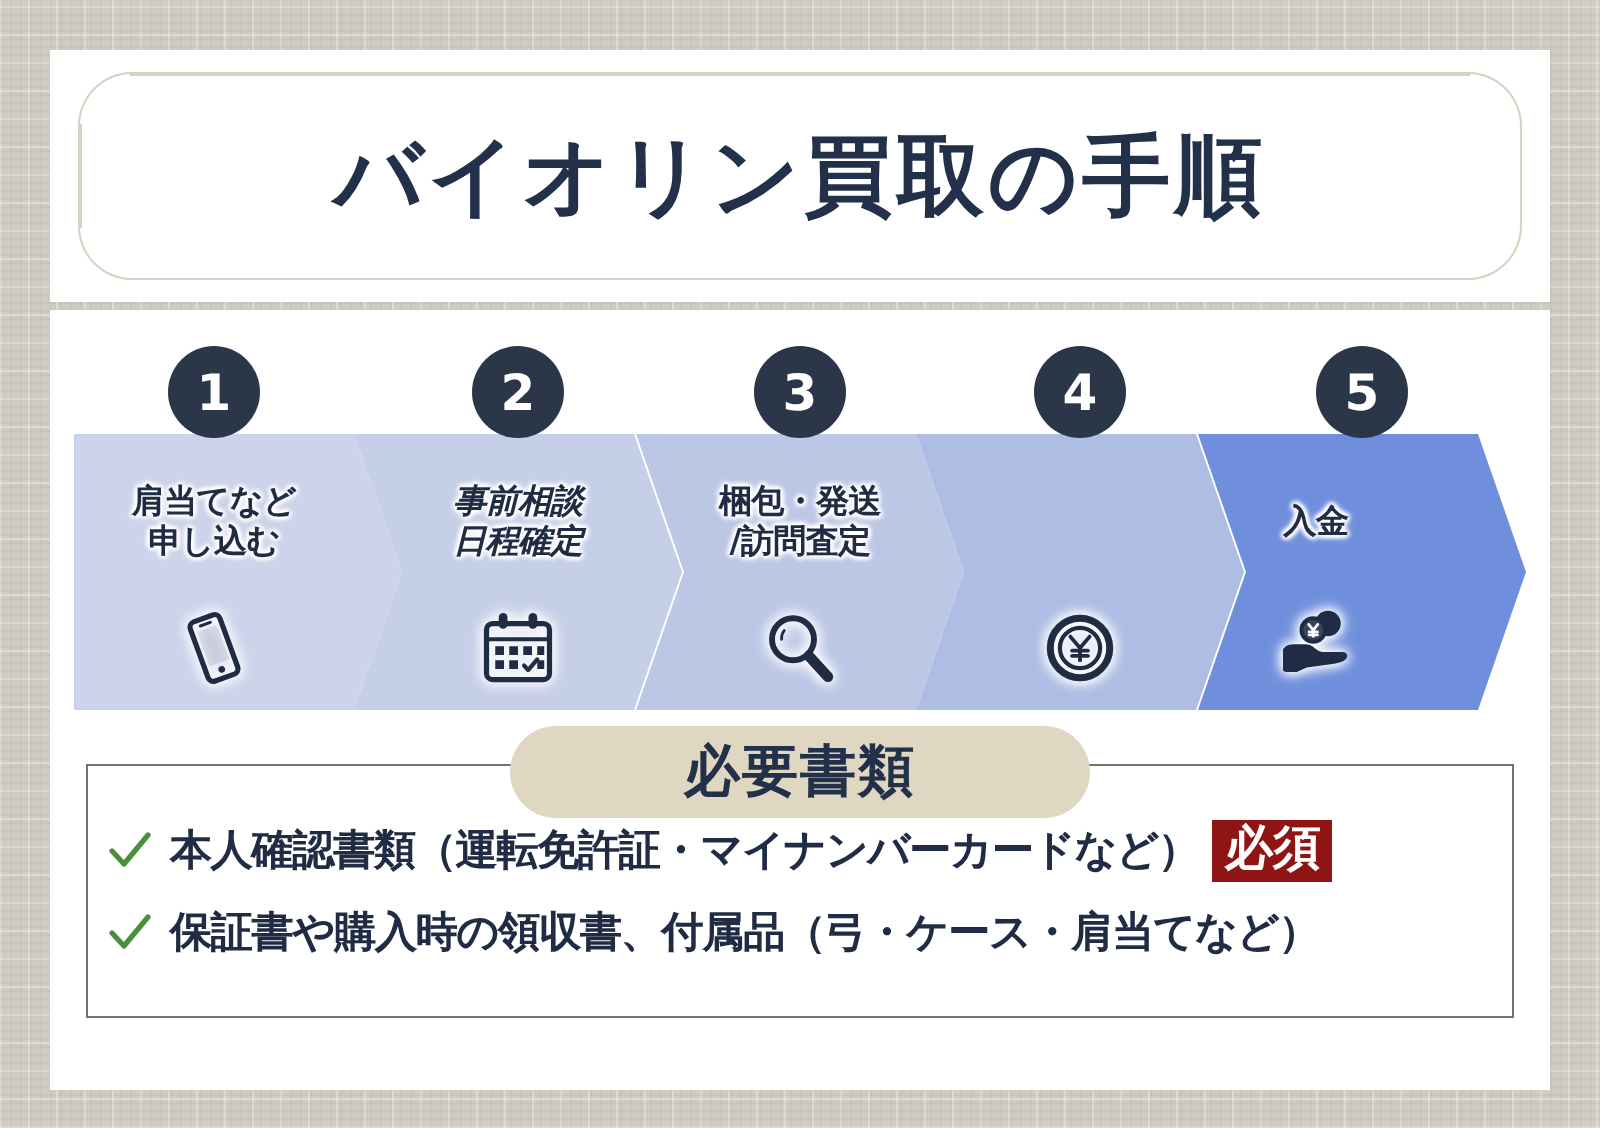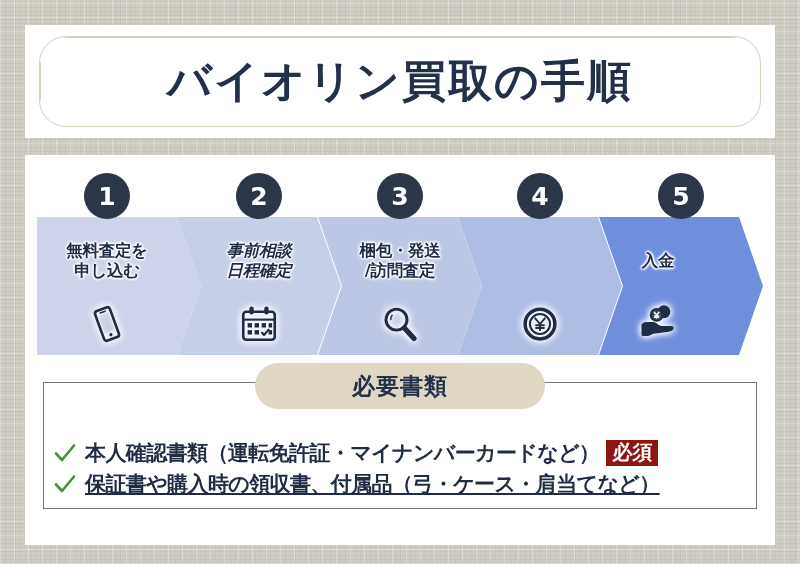--- a/index.html
+++ b/index.html
@@ -26,21 +26,21 @@
       repeating-linear-gradient(0deg, rgba(150,145,130,0.13) 0px, rgba(150,145,130,0.13) 1px, rgba(0,0,0,0) 1px, rgba(0,0,0,0) 4px),
       repeating-linear-gradient(90deg, rgba(150,145,130,0.10) 0px, rgba(150,145,130,0.10) 1px, rgba(0,0,0,0) 1px, rgba(0,0,0,0) 5px);
   }
 
   
   #title-card {
     position: absolute;
     left: 25px;
     top: 25px;
     width: 750px;
-    height: 113px;
+    height: 126px;
     background: #ffffff;
     box-sizing: border-box;
   }
   #title-frame {
     position: absolute;
     left: 14px;
     top: 11px;
     right: 14px;
     bottom: 11px;
   }
@@ -165,51 +165,51 @@
     left: 50%;
     transform: translateX(-50%);
     top: 208px;
     width: 290px;
     height: 46px;
     border-radius: 23px;
     background: #e0d7c3;
     display: flex;
     align-items: center;
     justify-content: center;
-    font-size: 23px;
+    font-size: 28px;
     font-weight: 900;
     color: #22304a;
     letter-spacing: 1px;
     z-index: 3;
   }
   .doc-item {
     position: absolute;
     left: 28px;
     display: flex;
     align-items: center;
     font-size: 21px;
     font-weight: 800;
     color: #1f2c44;
     letter-spacing: -0.6px;
     white-space: nowrap;
   }
-  #doc-item-0 { top: 284px; }
-  #doc-item-1 { top: 315px; text-decoration: underline; }
+  #doc-item-0 { top: 255px; }
+  #doc-item-1 { top: 297px; }
   .check-icon {
     width: 24px;
     height: 24px;
     margin-right: 8px;
     flex: 0 0 auto;
   }
   .badge-required {
     display: inline-block;
     margin-left: 7px;
     background: #8f1414;
     color: #ffffff;
-    font-size: 20px;
+    font-size: 24px;
     font-weight: 900;
     padding: 1px 6px 3px 6px;
     letter-spacing: 0px;
     line-height: 1.12;
     vertical-align: middle;
   }
 </style>
 </head>
 <body>
 
@@ -228,21 +228,21 @@
   </div>
   <div id="page-title">バイオリン買取の手順</div>
 </div>
 
 <div id="main-panel">
 
   <div id="steps-row">
       <div class="step" style="left: 0px; width: 164px; z-index: 5;">
         <div class="step-body" style="background: rgb(204, 211, 234); clip-path: polygon(0% 0%, 85.3659% 0%, 100% 50%, 85.3659% 100%, 0% 100%);"></div>
         <div class="step-num" style="background: rgb(43, 54, 72); left: 47px;">1</div>
-        <div class="step-label" style="right: 24px;">無料査定を
+        <div class="step-label" style="right: 24px;">肩当てなど
 申し込む</div>
         <div class="step-icon" style="right: 24px;">
           <svg viewBox="0 0 48 48" width="42" height="42">
             <g transform="rotate(-20 24 24)">
               <rect x="15" y="6" width="18" height="36" rx="3.2" fill="none" stroke="#1f2c44" stroke-width="3"></rect>
               <rect x="18" y="12" width="12" height="21" fill="#1f2c44" opacity="0.10"></rect>
               <line x1="21" y1="9.5" x2="27" y2="9.5" stroke="#1f2c44" stroke-width="1.8" stroke-linecap="round"></line>
               <circle cx="24" cy="37" r="1.9" fill="#1f2c44"></circle>
             </g>
           </svg>

